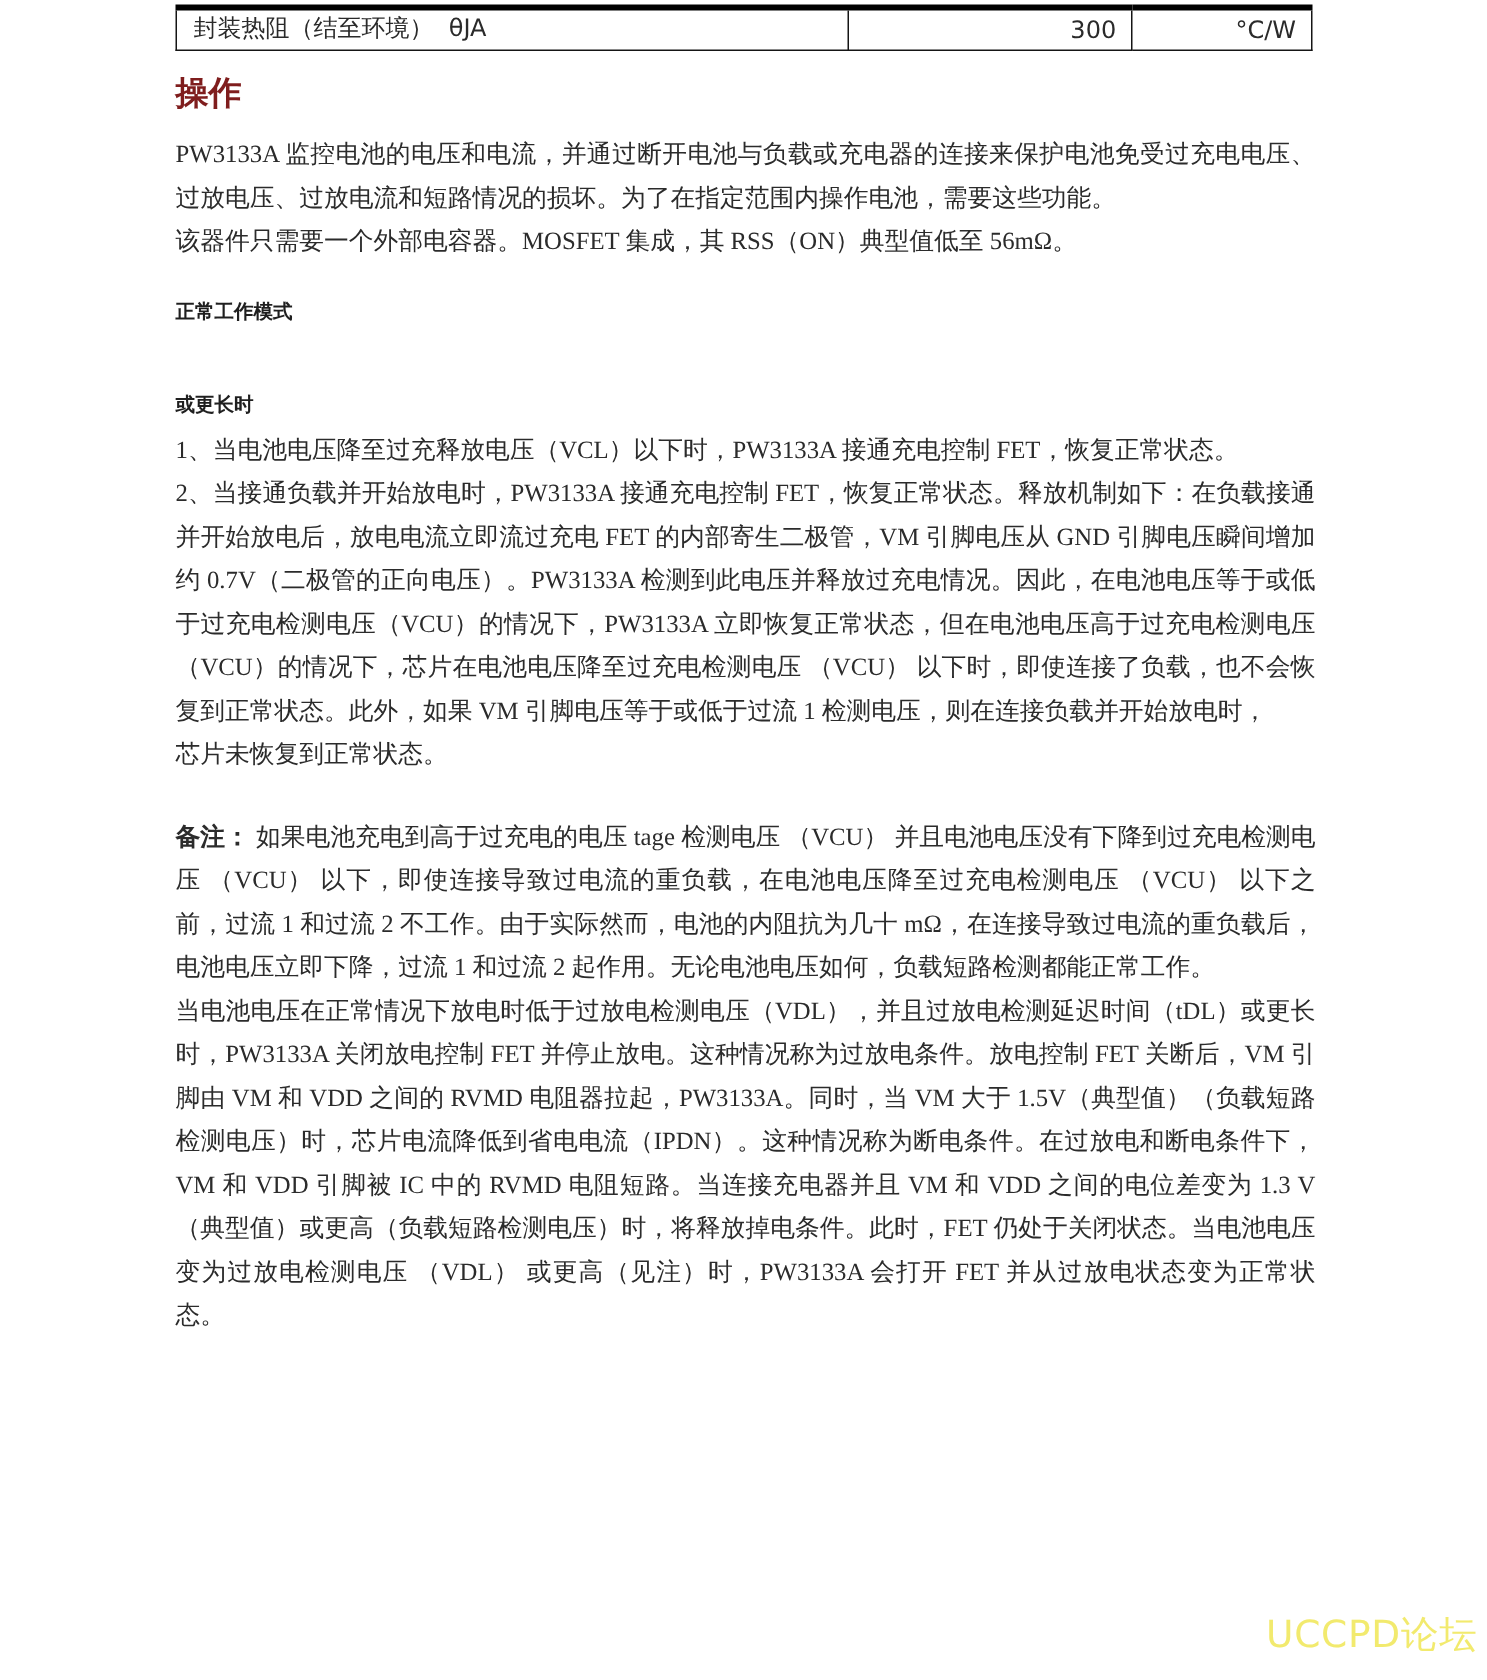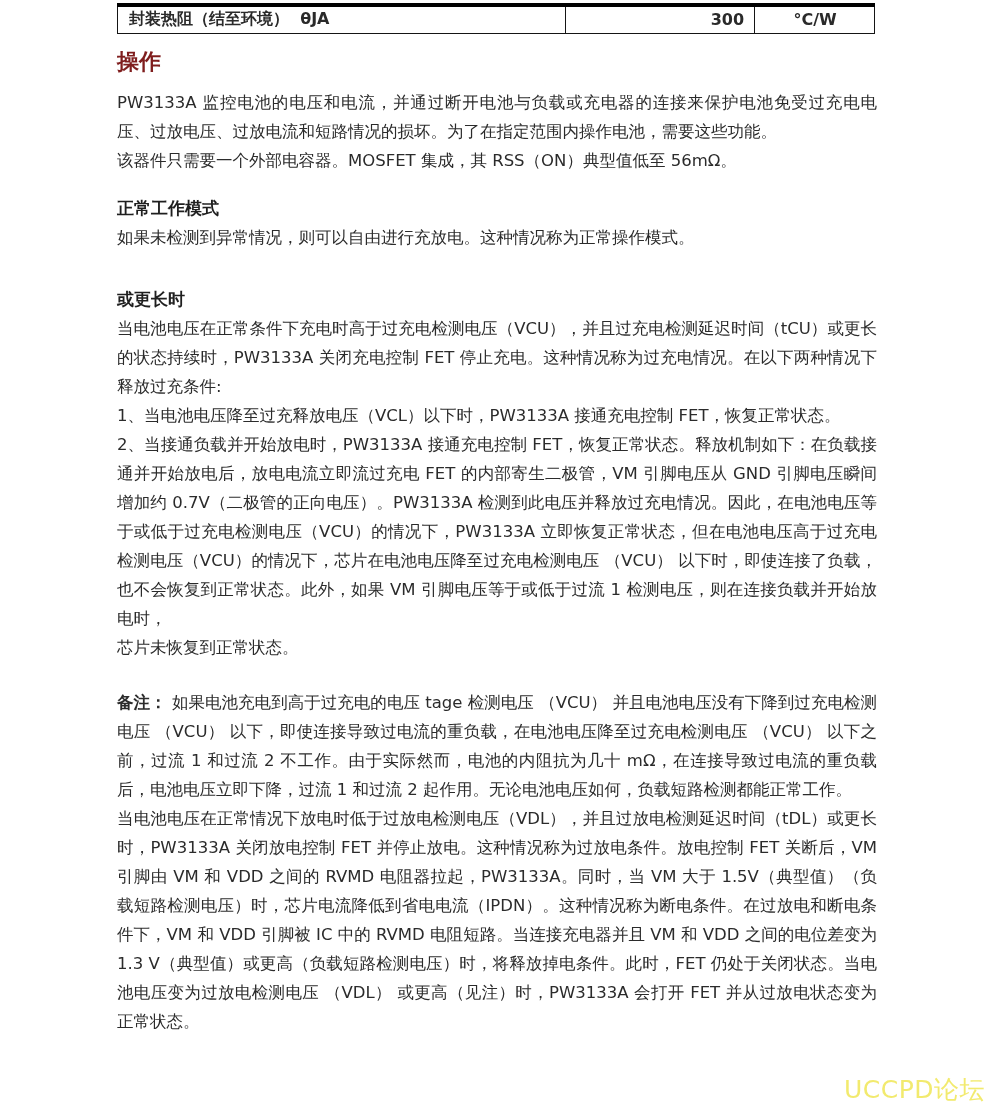--- a/index.html
+++ b/index.html
@@ -23,42 +23,42 @@
     margin-top:3px;
   }
   table.spec td {
     border:1px solid #151515;
     height:28px;
     font-size:16px;
     color:#2a2a2a;
     white-space:pre;
     padding:1px 10px 1px 11px;
     vertical-align:middle;
-    font-weight:bold;
   }
   table.spec tr:first-child td { border-top:4px solid #000; }
   td.c-param { width:449px; text-align:left; }
   td.c-value { width:189px; text-align:right; padding-left:37px; }
-  td.c-unit  { width:120px; text-align:center; padding-left:27px; }
+  td.c-unit  { width:120px; text-align:right; padding-left:27px; }
   h1.section {
     margin-top:13px;
     font-size:22px;
     font-weight:bold;
     line-height:30px;
   }
   p.body {
     font-size:16.5px;
     line-height:29px;
     text-align:justify;
     white-space:pre-wrap;
     color:#2b2b2b;
+    font-family:Liberation Serif, serif;
   }
   .mt-intro { margin-top:11px; }
   h2.sub {
-    font-size:17px;
+    font-size:13px;
     font-weight:bold;
     line-height:29px;
     color:#1f1f1f;
   }
   .mt-a { margin-top:19px; }
   .mt-b { margin-top:33px; }
   .mt-c { margin-top:26px; }
   .mt-d { margin-top:21px; }
   .b { font-weight:bold; }
   .watermark {
@@ -84,24 +84,22 @@
       </tr>
     </tbody>
       </table>
 
     <h1 class="section" id="section-heading" style="color: #7f1d1d; font-family: Liberation Serif, serif;">操作</h1>
 
     <p class="body mt-intro">PW3133A 监控电池的电压和电流，并通过断开电池与负载或充电器的连接来保护电池免受过充电电压、过放电压、过放电流和短路情况的损坏。为了在指定范围内操作电池，需要这些功能。
 该器件只需要一个外部电容器。MOSFET 集成，其 RSS（ON）典型值低至 56mΩ。</p>
 
     <h2 class="sub mt-a">正常工作模式</h2>
-    <p class="body">如果未检测到异常情况，则可以自由进行充放电。这种情况称为正常操作模式。</p>
 
     <h2 class="sub mt-b">或更长时</h2>
-    <p class="body">当电池电压在正常条件下充电时高于过充电检测电压（VCU），并且过充电检测延迟时间（tCU）或更长的状态持续时，PW3133A 关闭充电控制 FET 停止充电。这种情况称为过充电情况。在以下两种情况下释放过充条件:</p>
     <p class="body">1、当电池电压降至过充释放电压（VCL）以下时，PW3133A 接通充电控制 FET，恢复正常状态。</p>
     <p class="body">2、当接通负载并开始放电时，PW3133A 接通充电控制 FET，恢复正常状态。释放机制如下：在负载接通并开始放电后，放电电流立即流过充电 FET 的内部寄生二极管，VM 引脚电压从 GND 引脚电压瞬间增加约 0.7V（二极管的正向电压）。PW3133A 检测到此电压并释放过充电情况。因此，在电池电压等于或低于过充电检测电压（VCU）的情况下，PW3133A 立即恢复正常状态，但在电池电压高于过充电检测电压（VCU）的情况下，芯片在电池电压降至过充电检测电压 （VCU） 以下时，即使连接了负载，也不会恢复到正常状态。此外，如果 VM 引脚电压等于或低于过流 1 检测电压，则在连接负载并开始放电时，
 芯片未恢复到正常状态。</p>
 
     <p class="body mt-c"><span class="b">备注：</span><span> 如果电池充电到高于过充电的电压 tage 检测电压 （VCU） 并且电池电压没有下降到过充电检测电压 （VCU） 以下，即使连接导致过电流的重负载，在电池电压降至过充电检测电压 （VCU） 以下之前，过流 1 和过流 2 不工作。由于实际然而，电池的内阻抗为几十 mΩ，在连接导致过电流的重负载后，电池电压立即下降，过流 1 和过流 2 起作用。无论电池电压如何，负载短路检测都能正常工作。</span></p>
 
     <p class="body">当电池电压在正常情况下放电时低于过放电检测电压（VDL），并且过放电检测延迟时间（tDL）或更长时，PW3133A 关闭放电控制 FET 并停止放电。这种情况称为过放电条件。放电控制 FET 关断后，VM 引脚由 VM 和 VDD 之间的 RVMD 电阻器拉起，PW3133A。同时，当 VM 大于 1.5V（典型值）（负载短路检测电压）时，芯片电流降低到省电电流（IPDN）。这种情况称为断电条件。在过放电和断电条件下，VM 和 VDD 引脚被 IC 中的 RVMD 电阻短路。当连接充电器并且 VM 和 VDD 之间的电位差变为 1.3 V（典型值）或更高（负载短路检测电压）时，将释放掉电条件。此时，FET 仍处于关闭状态。当电池电压变为过放电检测电压 （VDL） 或更高（见注）时，PW3133A 会打开 FET 并从过放电状态变为正常状态。</p>
 
   </div>
 

